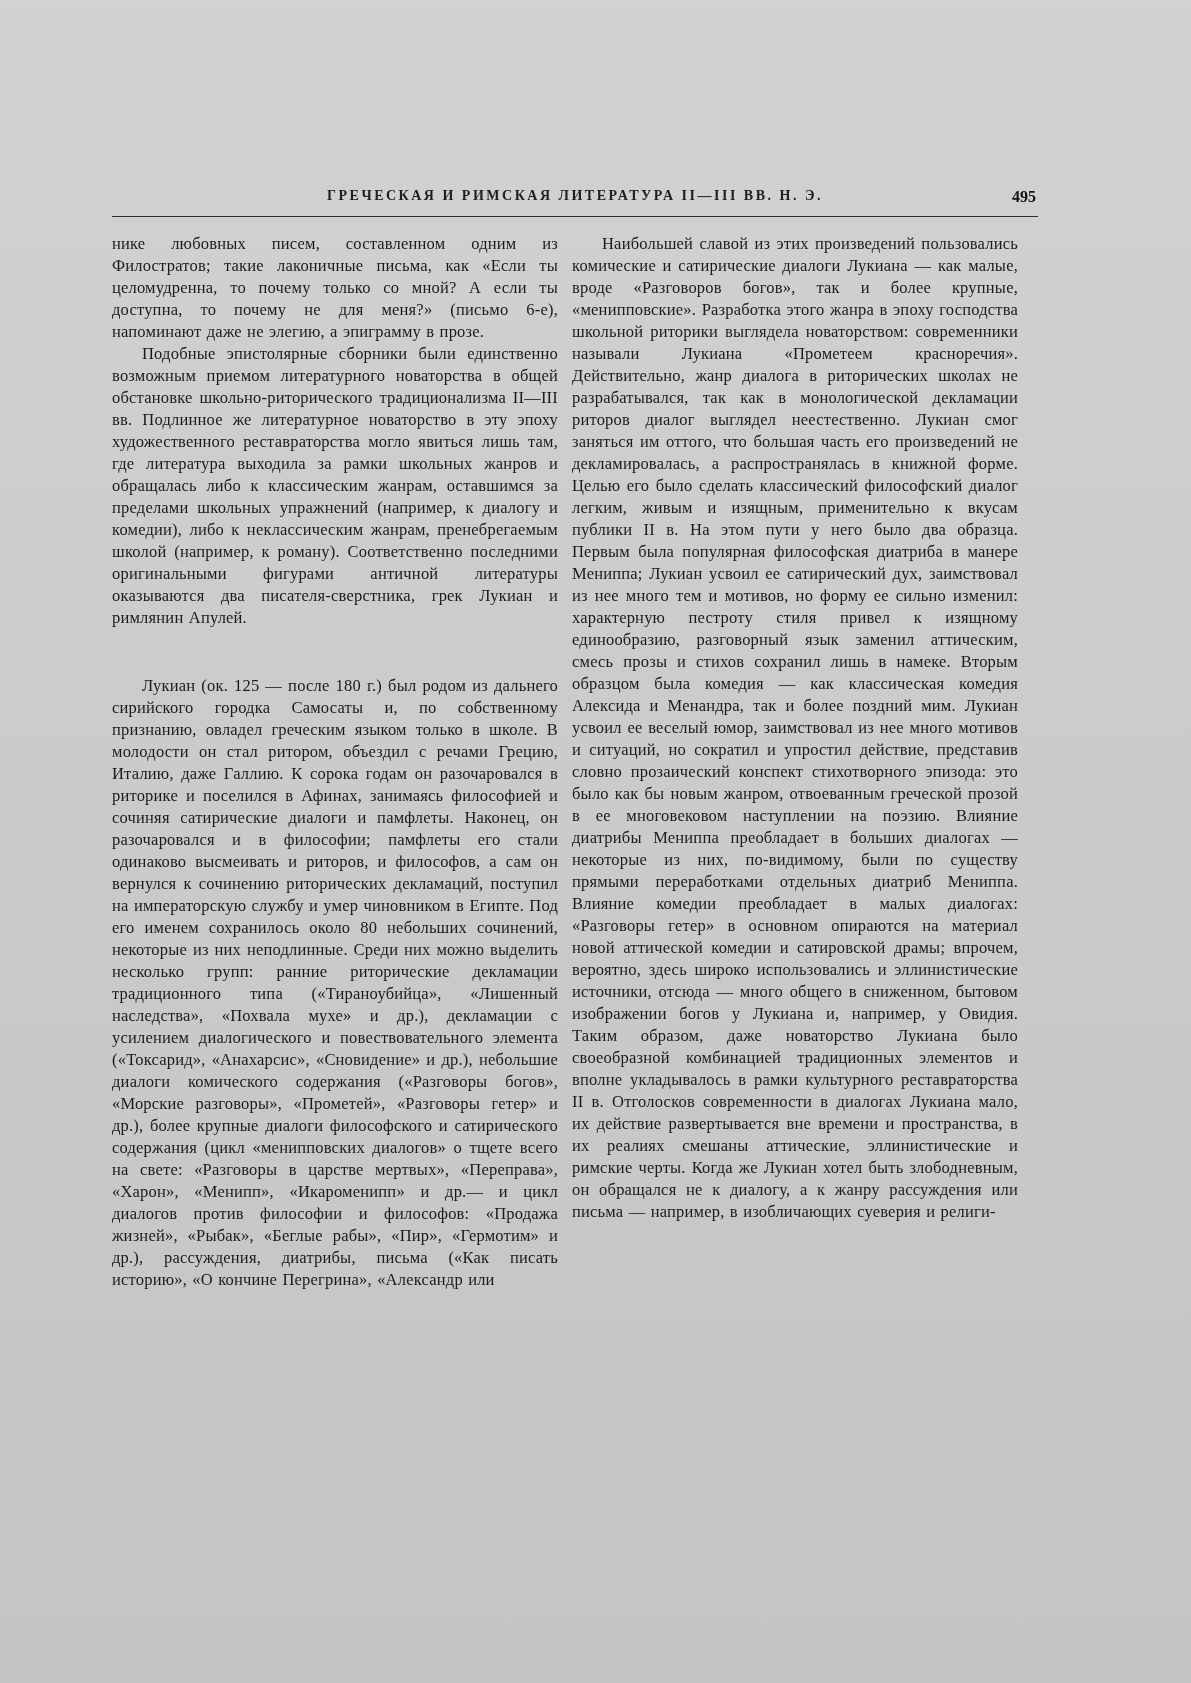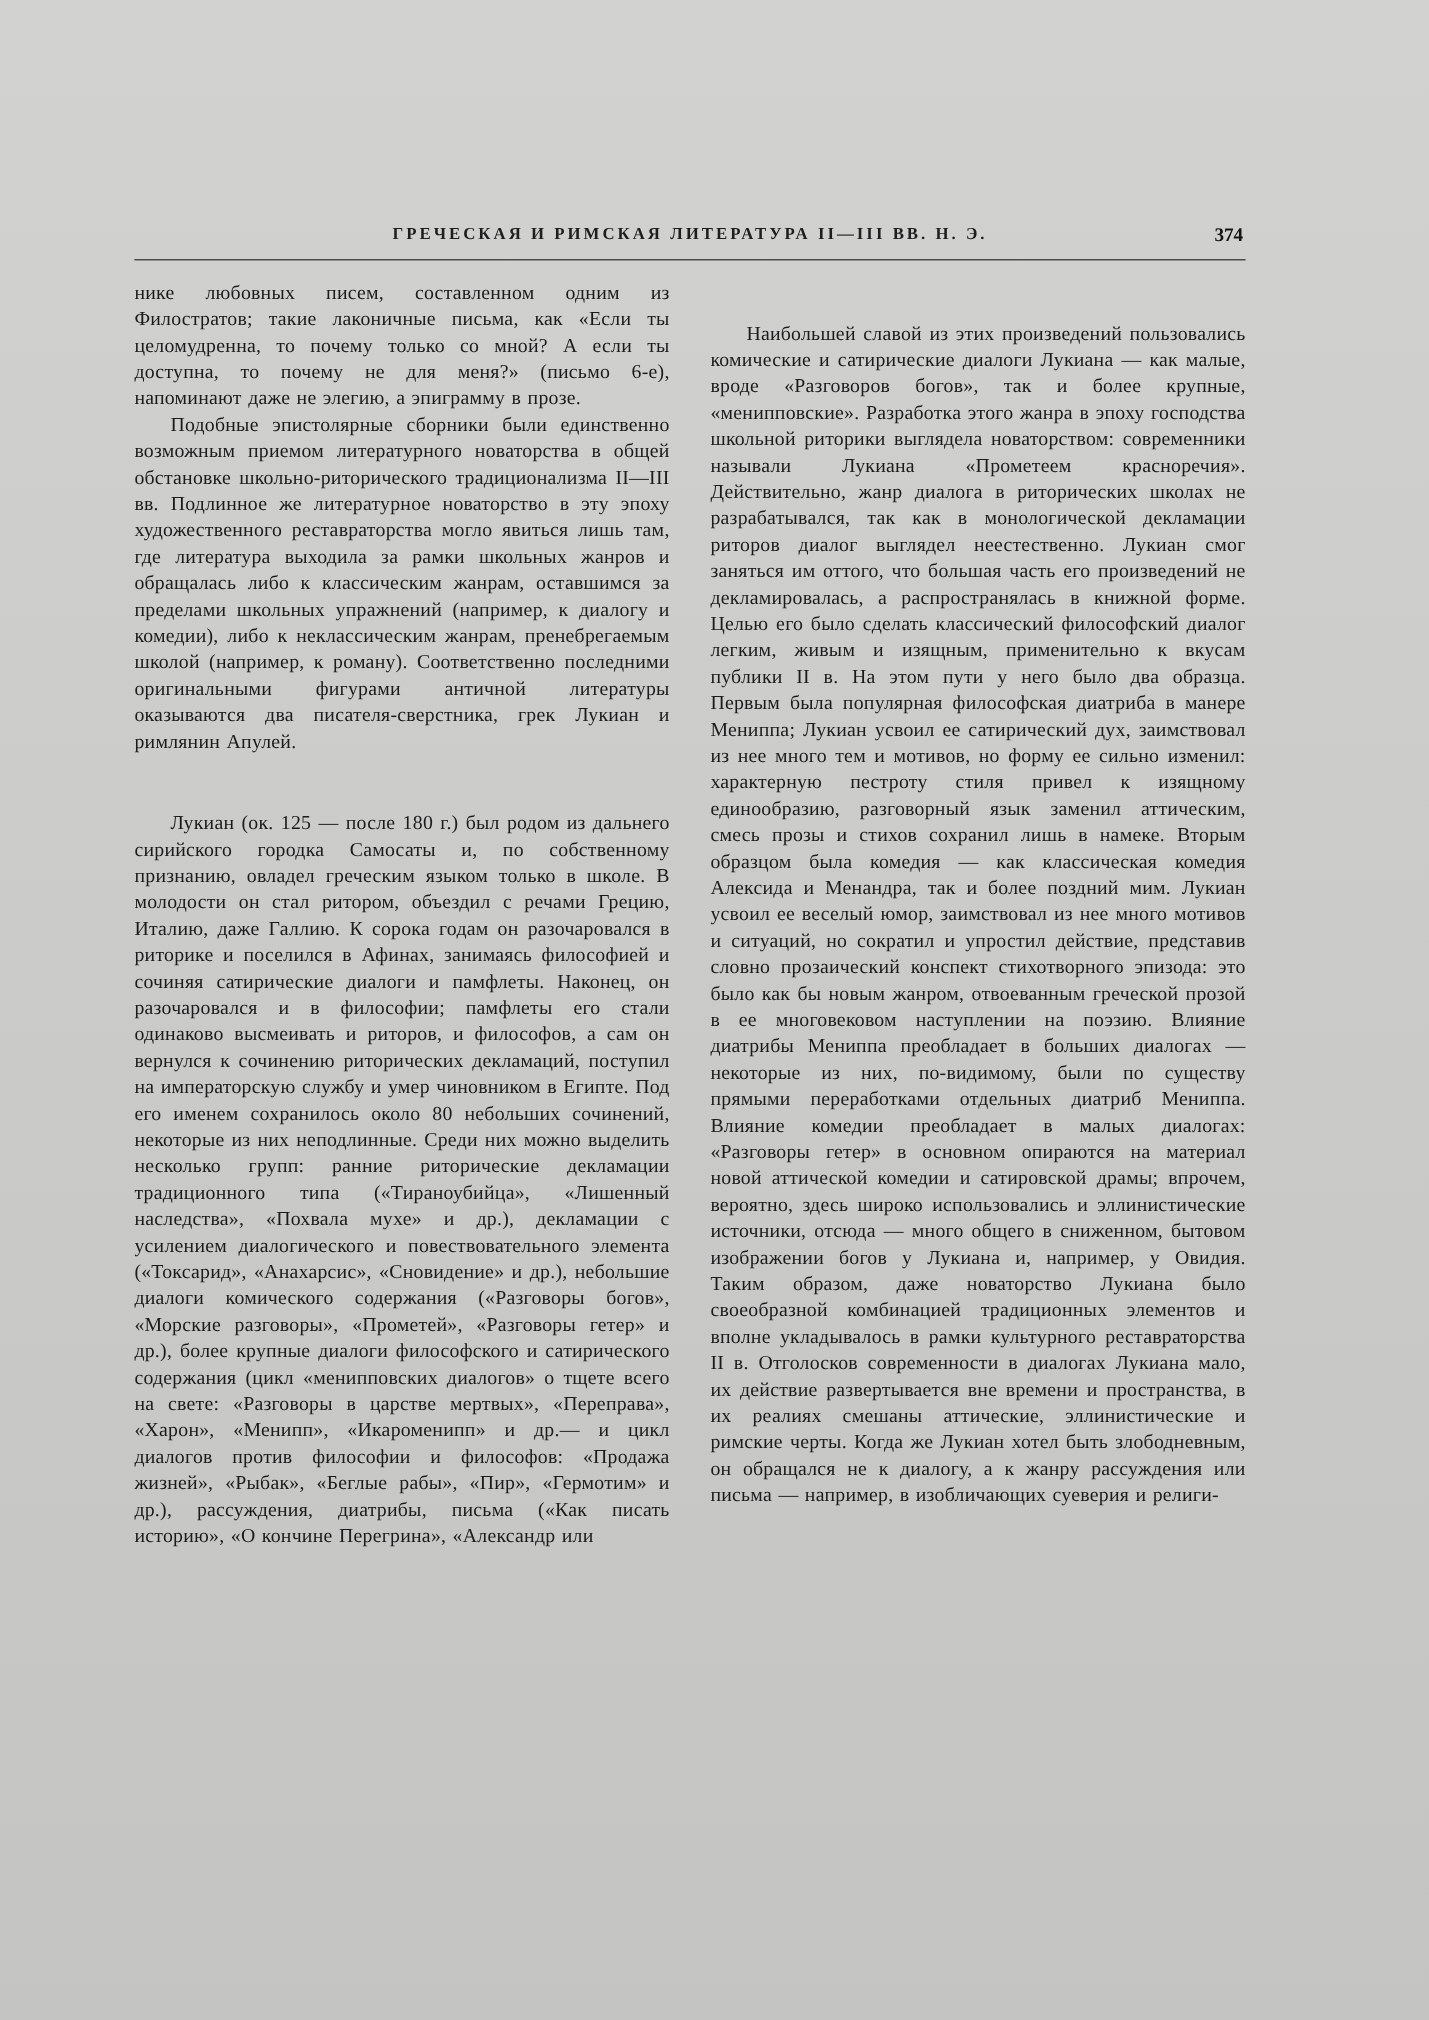--- a/index.html
+++ b/index.html
@@ -49,23 +49,22 @@
     font-weight: bold;
     color: #141414;
   }
   .header-rule {
     border: none;
     border-top: 1.6px solid #2c2c2c;
     margin: 4px 0 0 0;
   }
   .columns {
     display: flex;
-    gap: 34px;
+    gap: 14px;
     margin-top: 16px;
-    align-items: center;
   }
   .col {
     width: 446px;
     flex: 0 0 446px;
   }
   .col p {
     margin: 0;
     font-size: 16.5px;
     line-height: 22px;
     text-align: justify;
@@ -84,21 +83,21 @@
   }
 </style>
 </head>
 <body>
 
 <div class="scan-page">
   <div class="content">
 
     <div class="page-header">
       <div class="running-title">ГРЕЧЕСКАЯ И РИМСКАЯ ЛИТЕРАТУРА II—III ВВ. Н. Э.</div>
-      <div class="page-number">374</div>
+      <div class="page-number">495</div>
     </div>
 
     <hr class="header-rule">
 
     <div class="columns">
 
       <div class="col">
         <p class="continuation">нике любовных писем, составленном одним из Филостратов; такие лаконичные письма, как «Если ты целомудренна, то почему только со мной? А если ты доступна, то почему не для меня?» (письмо 6-е), напоминают даже не элегию, а эпиграмму в прозе.</p>
         <p>Подобные эпистолярные сборники были единственно возможным приемом литературного новаторства в общей обстановке школьно-риторического традиционализма II—III вв. Подлинное же литературное новаторство в эту эпоху художественного реставраторства могло явиться лишь там, где литература выходила за рамки школьных жанров и обращалась либо к классическим жанрам, оставшимся за пределами школьных упражнений (например, к диалогу и комедии), либо к неклассическим жанрам, пренебрегаемым школой (например, к роману). Соответственно последними оригинальными фигурами античной литературы оказываются два писателя-сверстника, грек Лукиан и римлянин Апулей.</p>
         <div class="section-break"></div>

